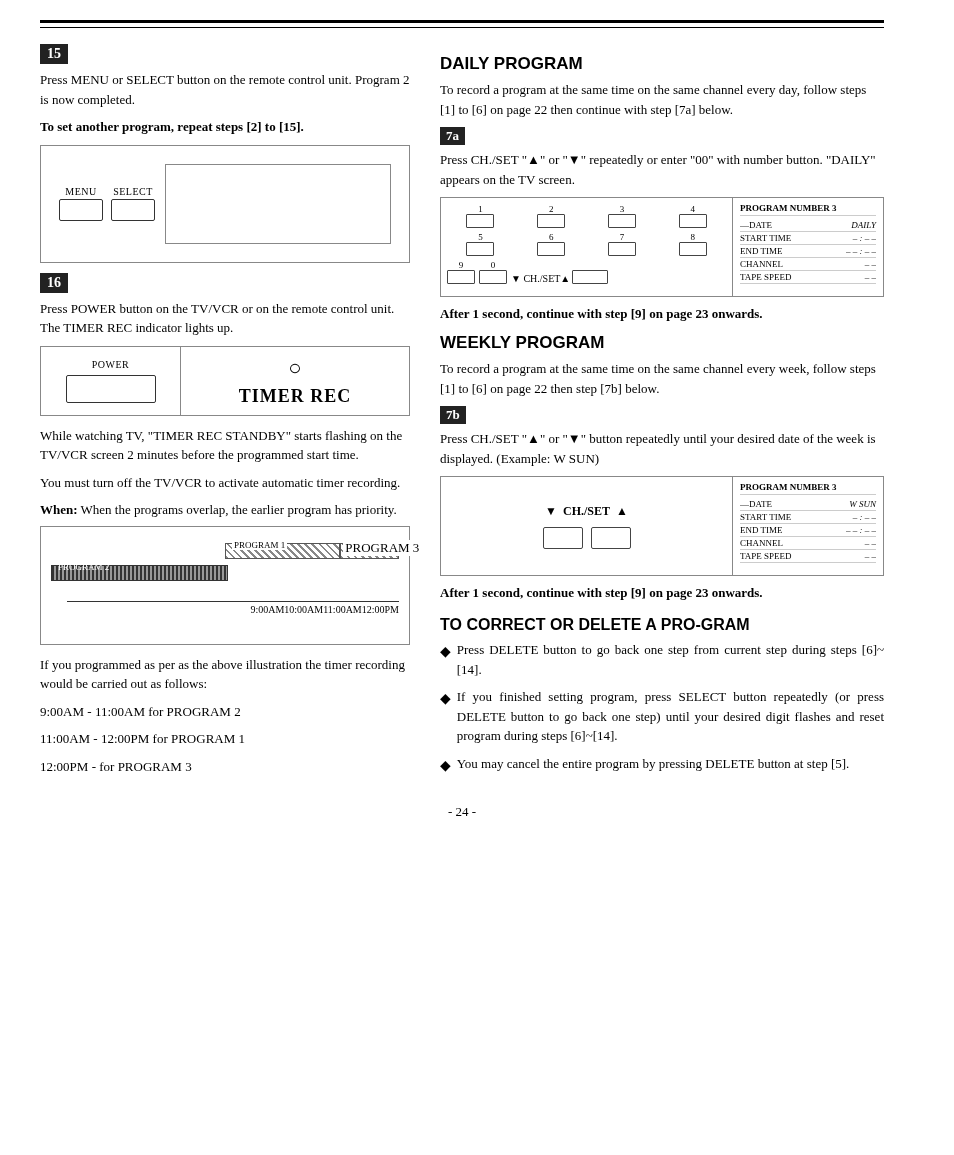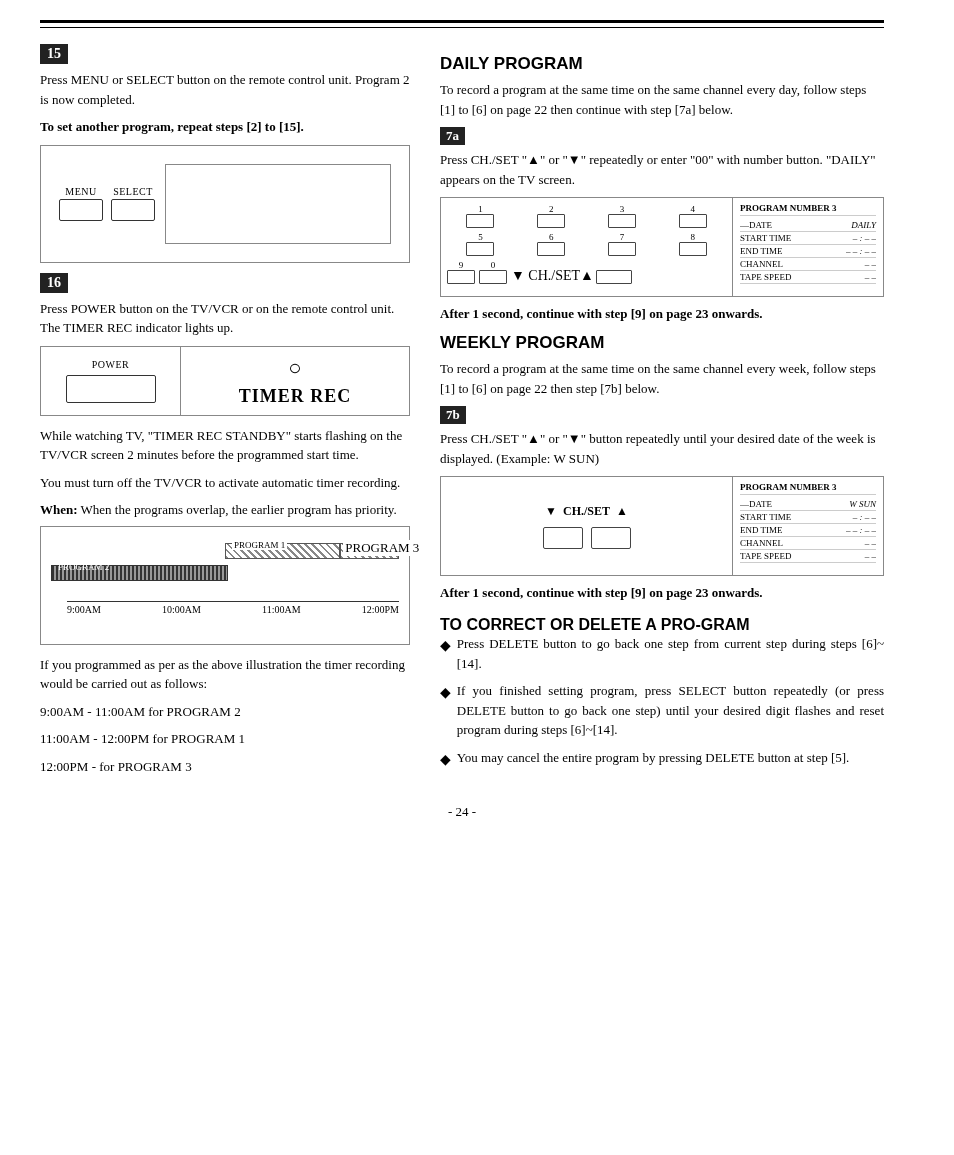--- a/index.html
+++ b/index.html
@@ -180,21 +180,21 @@
       background: #fff;
       padding: 0 2px;
     }
     .tl-axis {
       position: absolute;
       bottom: 0;
       left: 16px;
       right: 0;
       border-top: 1.5px solid #333;
       display: flex;
-      justify-content: space-between;
+      justify-content: flex-end;
       font-size: 10px;
       padding-top: 2px;
     }
     .section-title {
       font-size: 17px;
       font-weight: bold;
       margin-bottom: 6px;
       margin-top: 10px;
       font-family: Arial, sans-serif;
     }
@@ -284,20 +284,21 @@
       height: 22px;
       border: 1.5px solid #444;
       border-radius: 2px;
       background: #fff;
     }
     
     .correct-title {
       font-size: 16px;
       font-weight: bold;
       margin-top: 14px;
+      margin-bottom: 6px;
       font-family: Arial, sans-serif;
     }
     .bullet-list {
       list-style: none;
       padding-left: 0;
     }
     .bullet-list li {
       display: flex;
       gap: 6px;
       margin-bottom: 8px;
@@ -469,21 +470,21 @@
             <div style="display:flex; gap:4px;">
               <div class="pd-btn">
                 <span class="pd-btn-num">9</span>
                 <div class="pd-btn-rect"></div>
               </div>
               <div class="pd-btn">
                 <span class="pd-btn-num">0</span>
                 <div class="pd-btn-rect"></div>
               </div>
               <div class="pd-btn" style="flex-direction:row; align-items:flex-end; gap:2px;">
-                <span style="font-size:14px;">▼ CH./SET▲</span>
+                <span style="font-size:10px;">▼ CH./SET▲</span>
                 <div class="pd-btn-rect" style="width:36px;"></div>
               </div>
             </div>
           </div>
           <div class="pd-right">
             <div style="font-size:9px; font-weight:bold; margin-bottom:3px; border-bottom:0.5px solid #ccc; padding-bottom:2px;">PROGRAM NUMBER 3</div>
             <div class="pd-info-row">
               <span class="pd-info-label">—DATE</span>
               <span class="pd-info-val">DAILY</span>
             </div>

